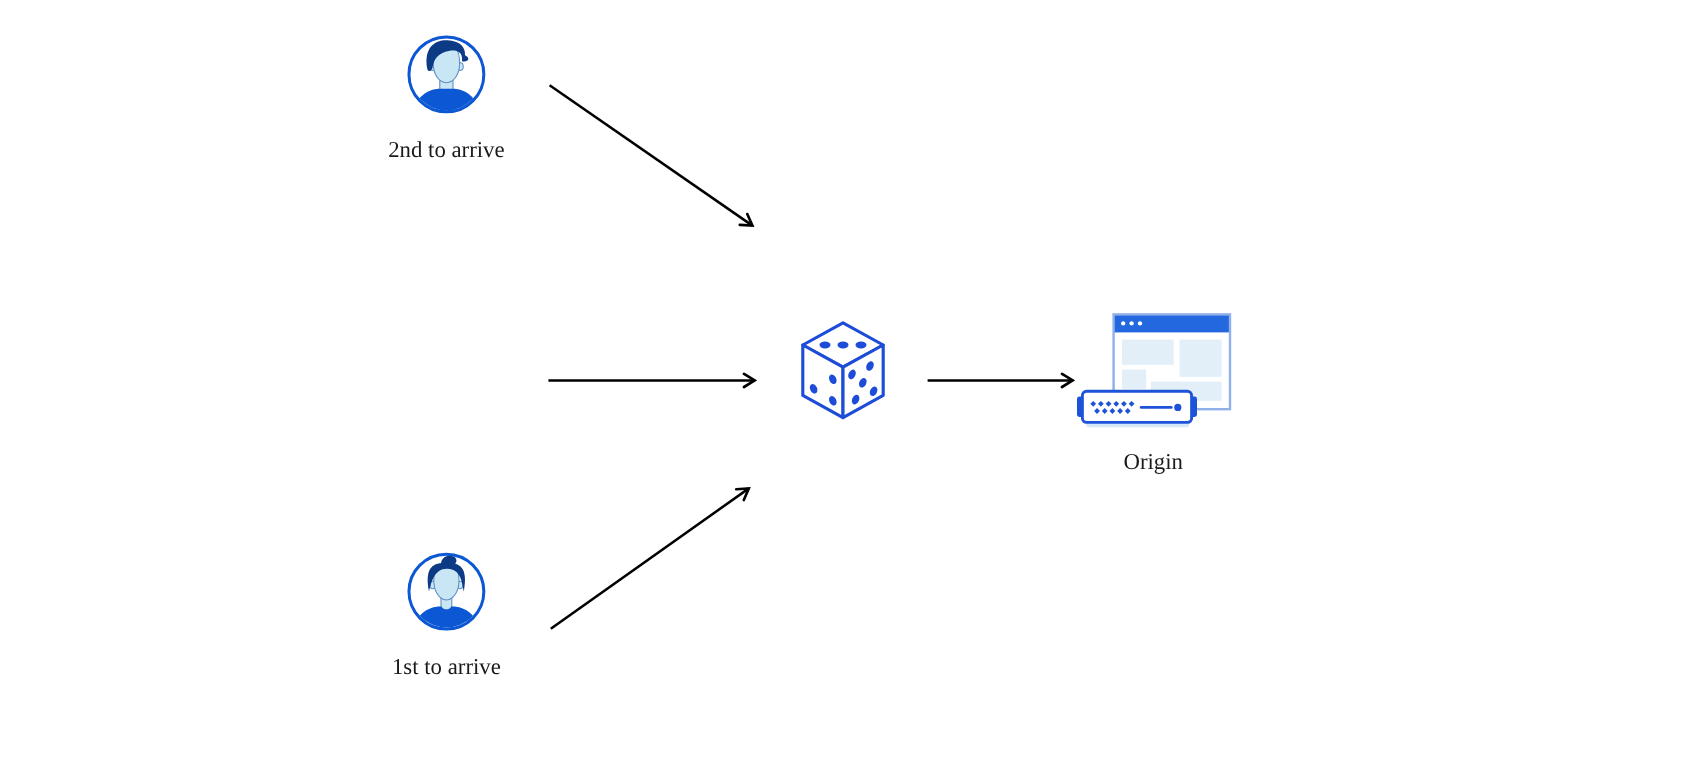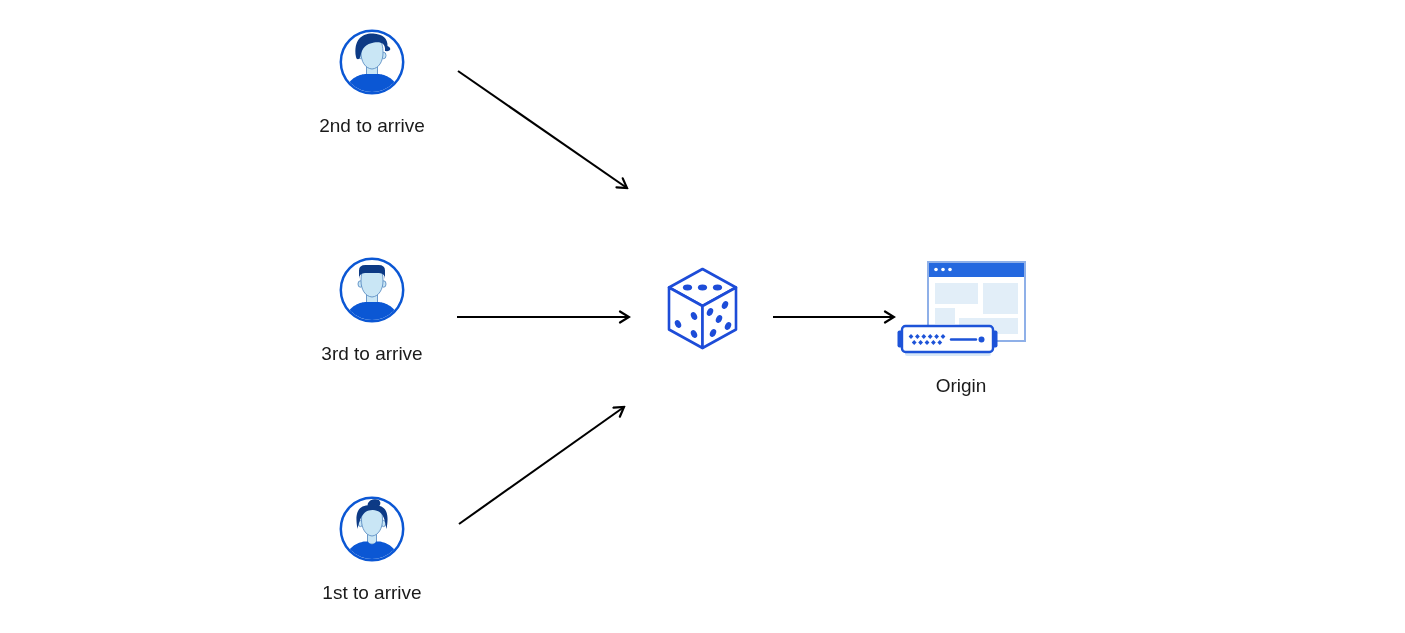--- a/index.html
+++ b/index.html
@@ -16,21 +16,21 @@
     --arrow-black:#000000;
     --label-text:#1a1a1a;
     --bg:#ffffff;
   }
   *{margin:0;padding:0;box-sizing:border-box;}
   html,body{background:#fff;}
   .canvas{
     position:relative;
     width:1405px;height:633px;
     background:var(--bg);
-    font-family:Liberation Sans, sans-serif;
+    font-family:Liberation Serif, serif;
     overflow:hidden;
   }
   .arrows{position:absolute;left:0;top:0;width:1405px;height:633px;}
   .node{position:absolute;display:flex;flex-direction:column;align-items:center;}
   .node-label{
     margin-top:20px;
     font-size:19px;
     line-height:1.2;
     color:var(--label-text);
     white-space:nowrap;
@@ -86,41 +86,22 @@
         <path class="shirt" d="M5,66 C7,50 20,45.5 26,45 L40,45 C46,45.5 59,50 61,66 Z"></path>
         <ellipse class="skin" cx="21.3" cy="26.5" rx="2.3" ry="3.2"></ellipse>
         <ellipse class="skin" cx="44.7" cy="26.5" rx="2.3" ry="3.2"></ellipse>
         <path class="skin" d="M22,24 C22,11 26,9 33,9 C40,9 44,11 44,24 C44,32 40,39.5 33,40 C26,39.5 22,32 22,24 Z"></path>
         <path class="hair" d="M17,28 C14,10 24,4 34,4.5 C44,5 49,10 48.5,17 C53,19 52,23 46,22 C47,13 40,12.5 35,13.5 C27,15 23,19 21.5,27 C21,30.5 17.7,31.5 17,28 Z"></path>
       </g>
     </svg>
     <div class="node-label">2nd to arrive</div>
   </div>
 
-  <div class="node" style="left:302px;top:257px;width:140px;">
-    <svg width="66" height="66" viewBox="0 0 66 66">
-      <defs>
-          <clipPath id="clipB">
-            <circle cx="33" cy="33" r="30"></circle>
-          </clipPath>
-        </defs>
-      <circle class="ring" cx="33" cy="33" r="31.2"></circle>
-      <g clip-path="url(#clipB)">
-        <path class="skin" d="M27.5,33 L38.5,33 L38.5,48 L27.5,48 Z"></path>
-        <path class="shirt" d="M5,66 C7,50 20,45.5 26,45 L40,45 C46,45.5 59,50 61,66 Z"></path>
-        <ellipse class="skin" cx="21.3" cy="27" rx="2.3" ry="3.2"></ellipse>
-        <ellipse class="skin" cx="44.7" cy="27" rx="2.3" ry="3.2"></ellipse>
-        <path class="skin" d="M22,24 C22,12 26,9.5 33,9.5 C40,9.5 44,12 44,24 C44,32 40,39.5 33,40 C26,39.5 22,32 22,24 Z"></path>
-        <path class="hair" d="M20,22 L20,13.5 Q20,8 26.5,8 L39.5,8 Q46,8 46,13.5 L46,22 Q46,16.5 40,16 L26,16 Q20,16.5 20,22 Z"></path>
-      </g>
-    </svg>
-    <div class="node-label">3rd to arrive</div>
-  </div>
 
-  <div class="node" style="left:302px;top:496px;width:140px;">
+  <div class="node" style="left:302px;top:460px;width:140px;">
     <svg width="66" height="66" viewBox="0 0 66 66">
       <defs>
           <clipPath id="clipC">
             <circle cx="33" cy="33" r="30"></circle>
           </clipPath>
         </defs>
       <circle class="ring" cx="33" cy="33" r="31.2"></circle>
       <g clip-path="url(#clipC)">
         <path class="skin" d="M28.5,32 L37.5,32 L37.5,48 L28.5,48 Z"></path>
         <path class="shirt" d="M5,66 C8,50 20,46 26,45.5 L29,45.5 C31,49 35,49 37,45.5 L40,45.5 C46,46 58,50 61,66 Z"></path>

